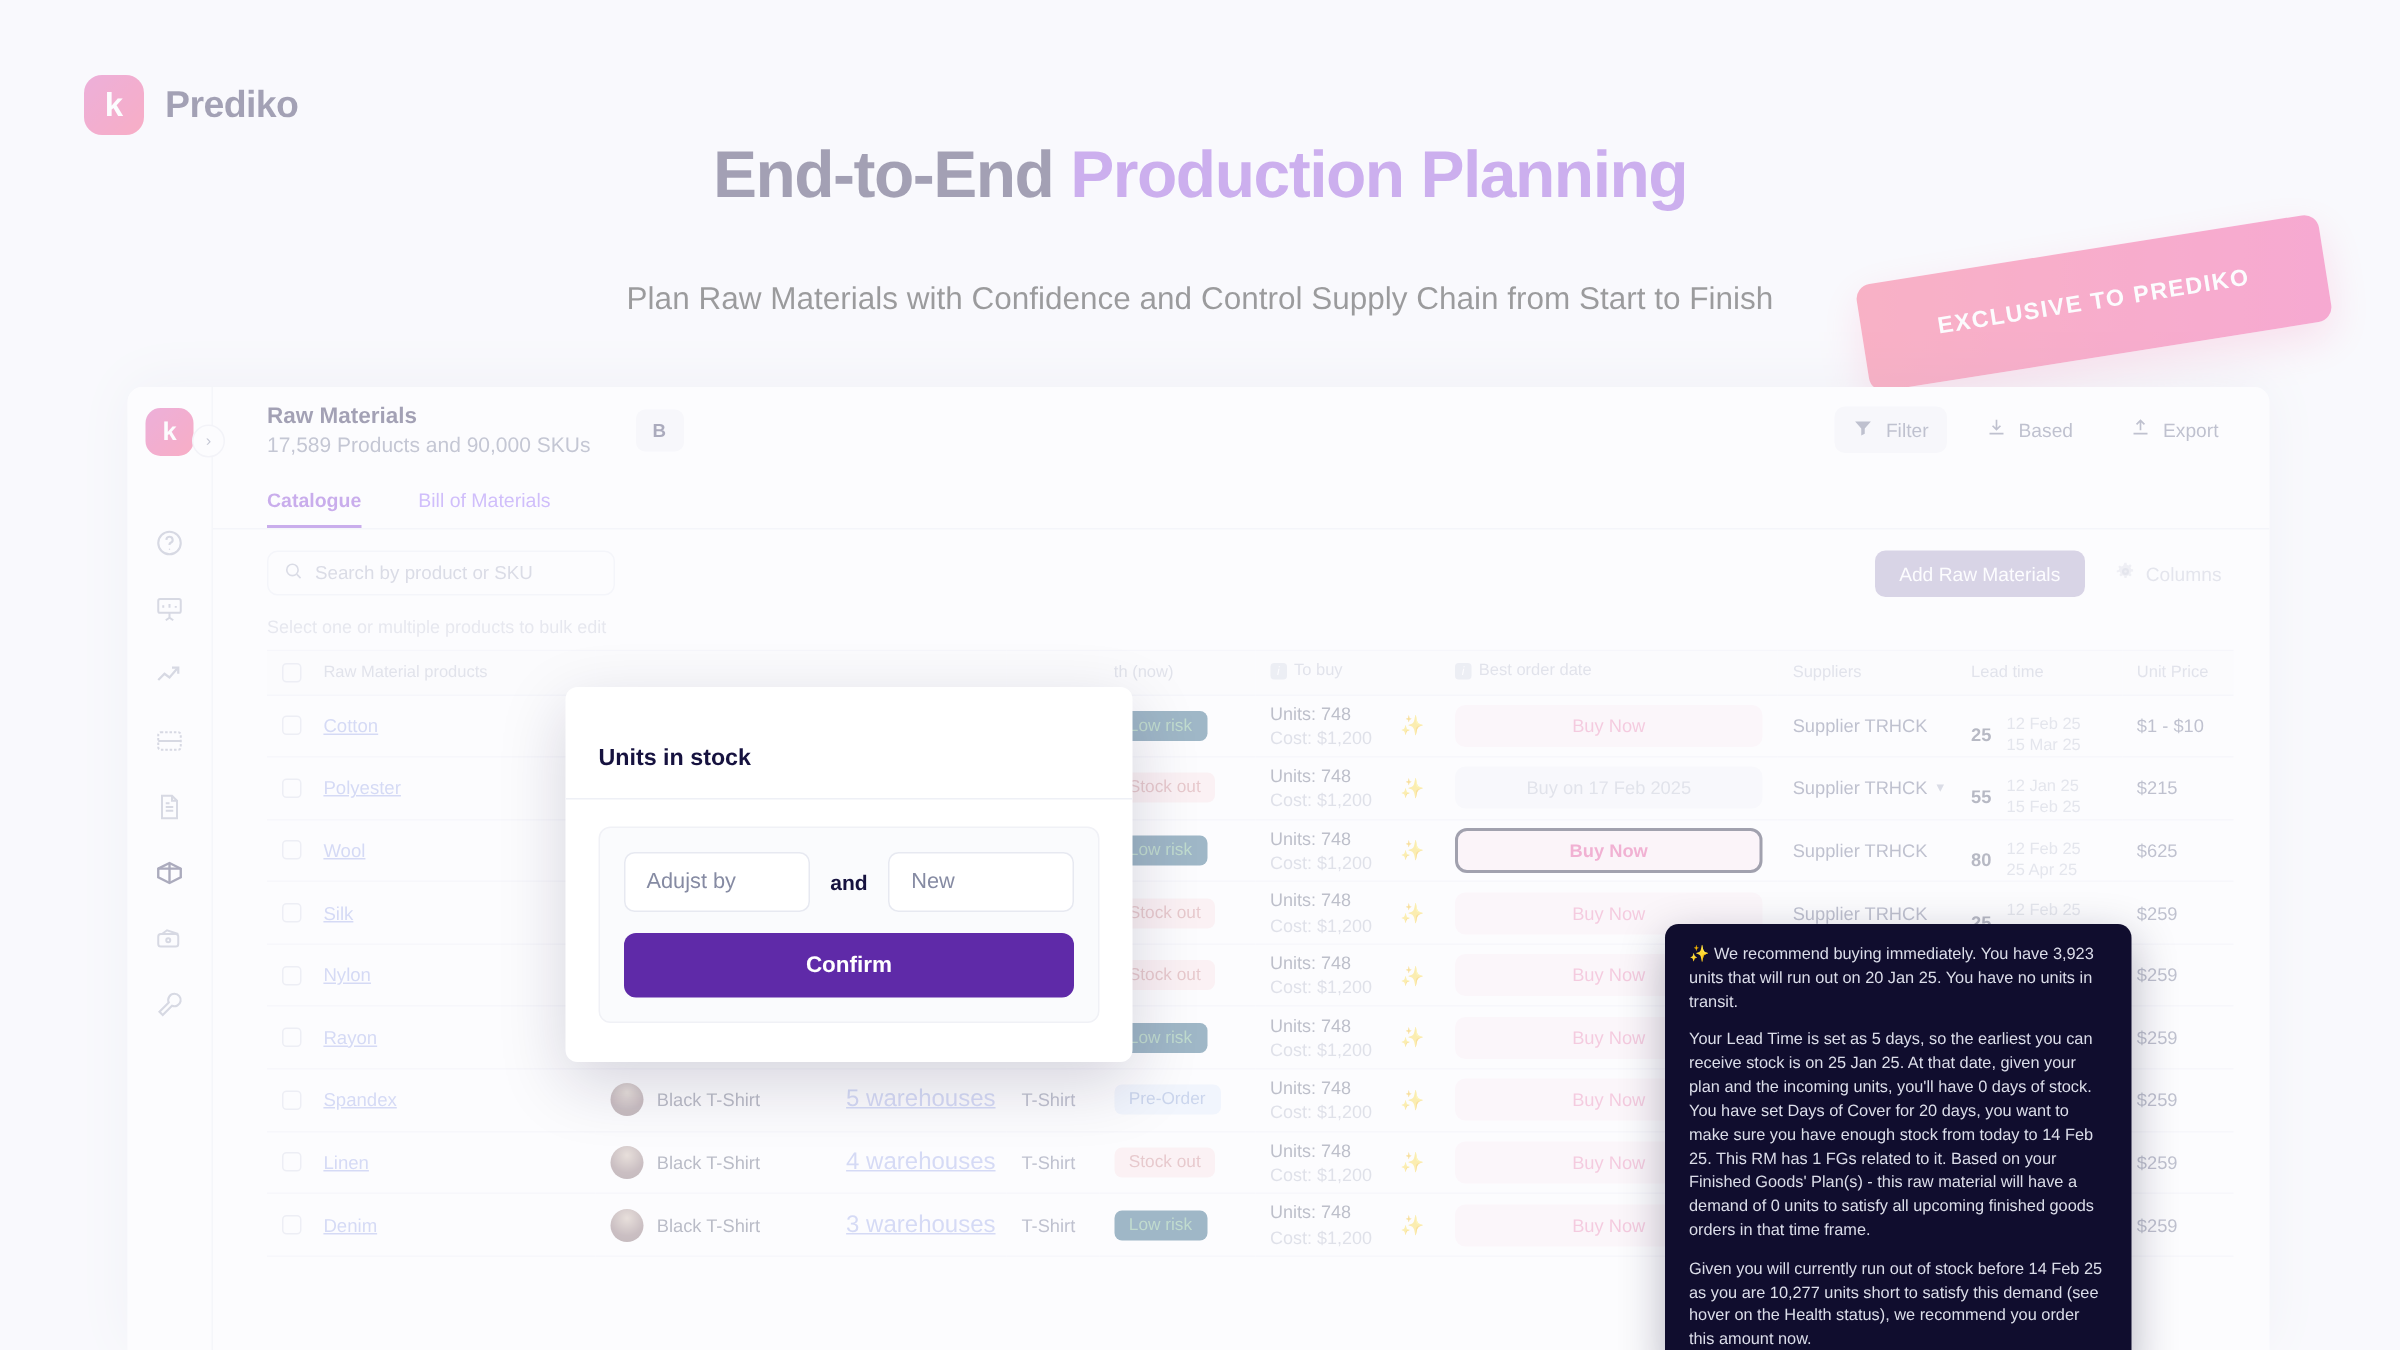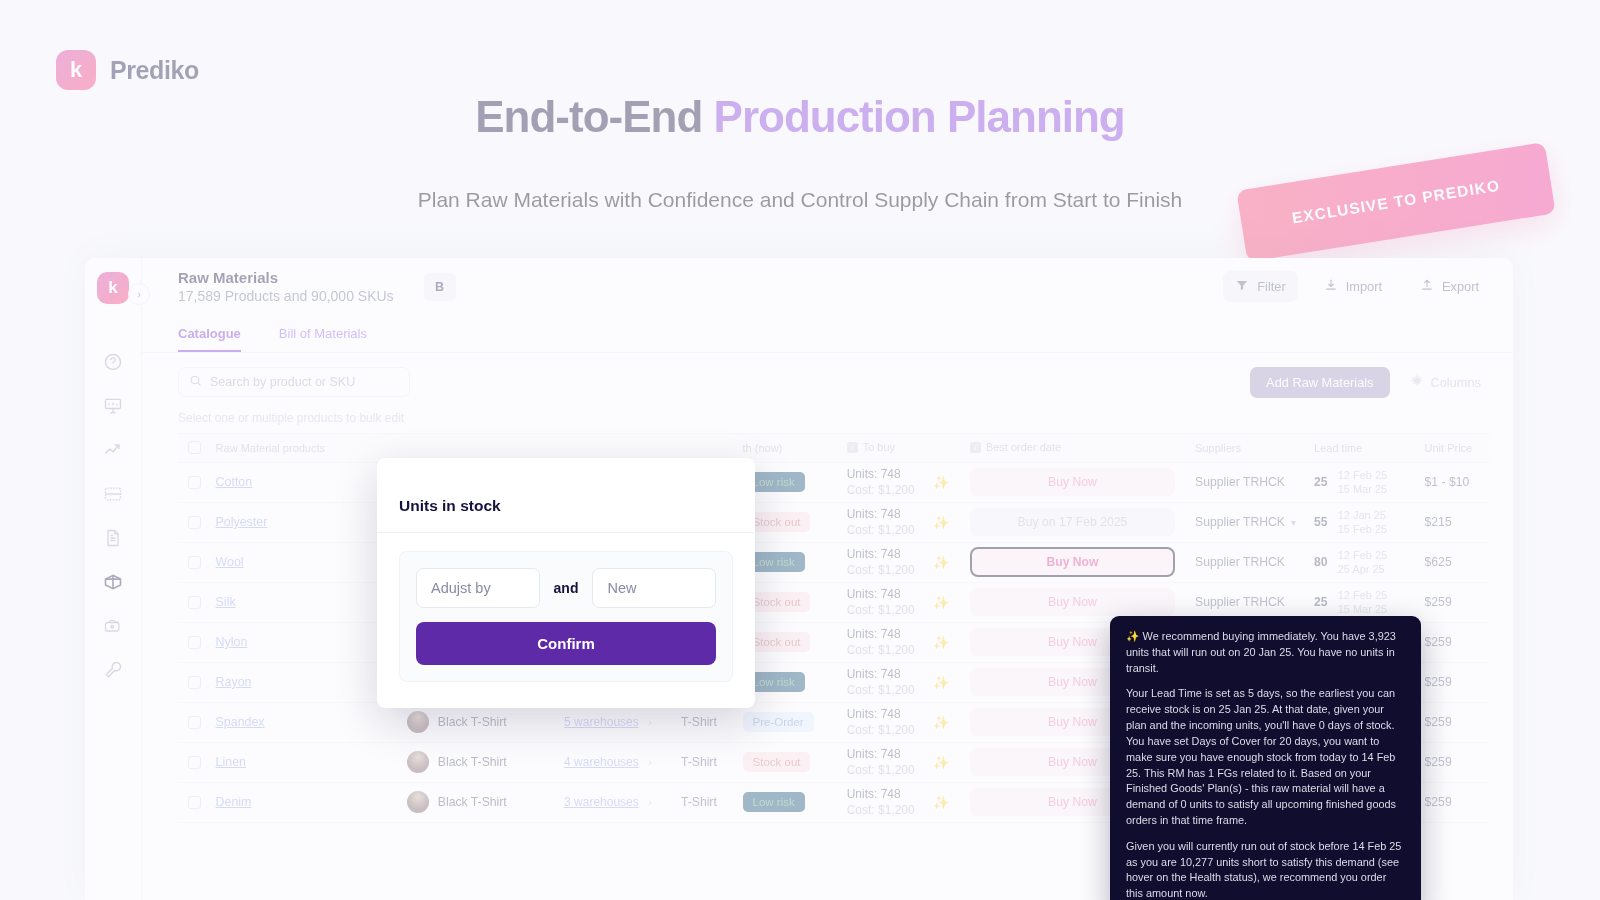--- a/index.html
+++ b/index.html
@@ -160,21 +160,21 @@
     width: 13px; height: 13px; border: 1px solid #d8dbe6; border-radius: 3px; display: block;
   }
   .matlink { color: #9aa7e8; text-decoration: underline; font-size: 12.4px; }
   .prodcell { display: flex; align-items: center; gap: 9px; }
   .avatar {
     width: 22px; height: 22px; border-radius: 50%;
     background: radial-gradient(circle at 50% 28%, #c9b3a3 0%, #7d5f63 60%, #6a4f55 100%);
     flex: 0 0 22px;
   }
   .prodname { color: #51576f; font-size: 12.2px; font-weight: 500; }
-  .whlink { color: #9aa7e8; text-decoration: underline; font-size: 12px; }
+  .whlink { color: #9aa7e8; text-decoration: underline; font-size: 16px; }
   .chev { color: #b9bdcd; font-size: 11px; margin-left: 6px; }
   .pill {
     display: inline-block; padding: 4px 10px; border-radius: 5px; font-size: 11.5px;
   }
   .pill.red { background: #fbe3e4; color: #c9797f; }
   .pill.green { background: #0c4a6e; color: #63a983; }
   .pill.blue { background: #e2ecfb; color: #7e9ad2; }
   .tobuy { display: flex; align-items: center; justify-content: space-between; }
   .tobuy-txt { line-height: 1.35; }
   .tobuy-u { color: #5a6078; font-size: 12px; }
@@ -184,21 +184,21 @@
     display: block; text-align: center; border-radius: 7px; padding: 7px 0;
     font-size: 12.2px; background: #fdeef5; color: #eb7fae; font-weight: 500;
   }
   .buybtn.muted { background: #f4f5f9; color: #b9bdcd; font-weight: 400; }
   .buybtn.focused {
     background: #fde9f2; color: #e23c8e; font-weight: bold;
     border: 2px solid #11102e; border-radius: 8px; padding: 6px 0;
   }
   .supp { display: flex; align-items: center; gap: 6px; color: #5f6584; }
   .supp .dd { color: #a7abc0; font-size: 10px; }
-  .lead { display: flex; align-items: center; gap: 10px; }
+  .lead { display: flex; align-items: center; gap: 10px; margin-top: 12px; }
   .lead-n { font-weight: bold; color: #4b5068; font-size: 12.2px; }
   .lead-d { color: #c0c4d2; font-size: 11px; line-height: 1.3; }
   .price { color: #5f6584; text-align: left; }
 
   
   .scrim { position: absolute; inset: 0; background: rgba(250,250,253,0.62); z-index: 20; pointer-events: none; }
 
   .modal {
     position: absolute; left: 377px; top: 458px; width: 378px;
     background: #fff; border-radius: 8px;
@@ -323,21 +323,21 @@
             </svg>
         </span>
         <span>Filter</span>
       </button>
       <button class="tb-btn">
         <span>
           <svg viewBox="0 0 24 24" fill="none" stroke="currentColor" stroke-width="1.9">
               <path d="M12 3v11M7.5 10l4.5 4.5L16.5 10M4 19h16"></path>
             </svg>
         </span>
-        <span>Import</span>
+        <span>Based</span>
       </button>
       <button class="tb-btn">
         <span>
           <svg viewBox="0 0 24 24" fill="none" stroke="currentColor" stroke-width="1.9">
               <path d="M12 15V4M7.5 8.5L12 4l4.5 4.5M4 19h16"></path>
             </svg>
         </span>
         <span>Export</span>
       </button>
     </div>

